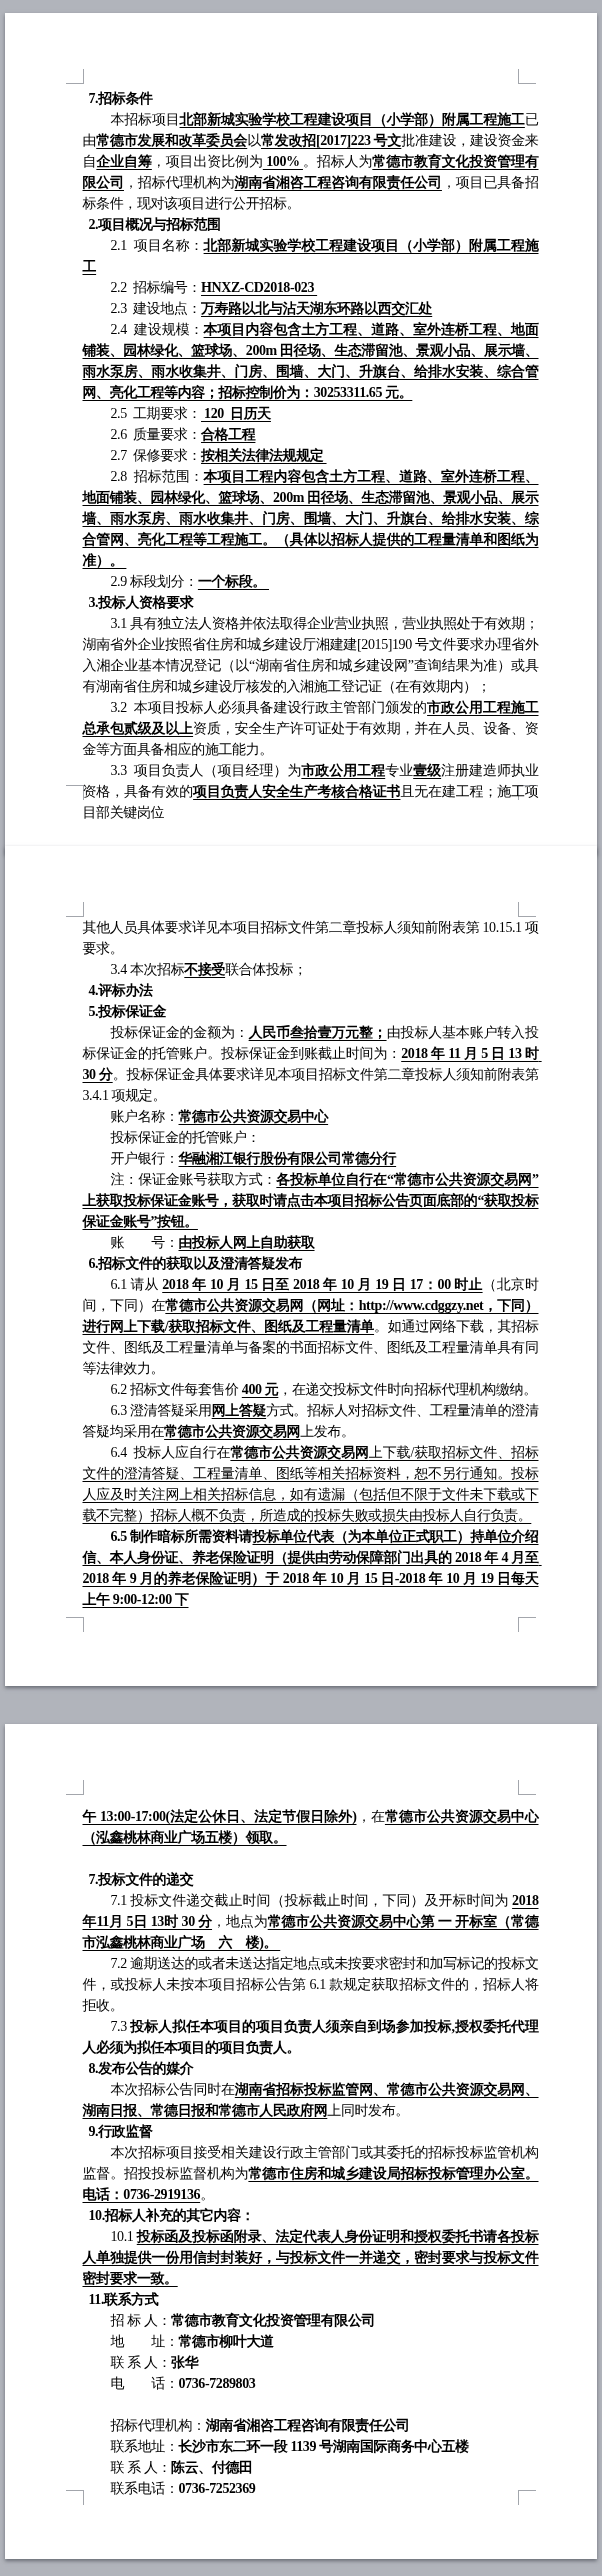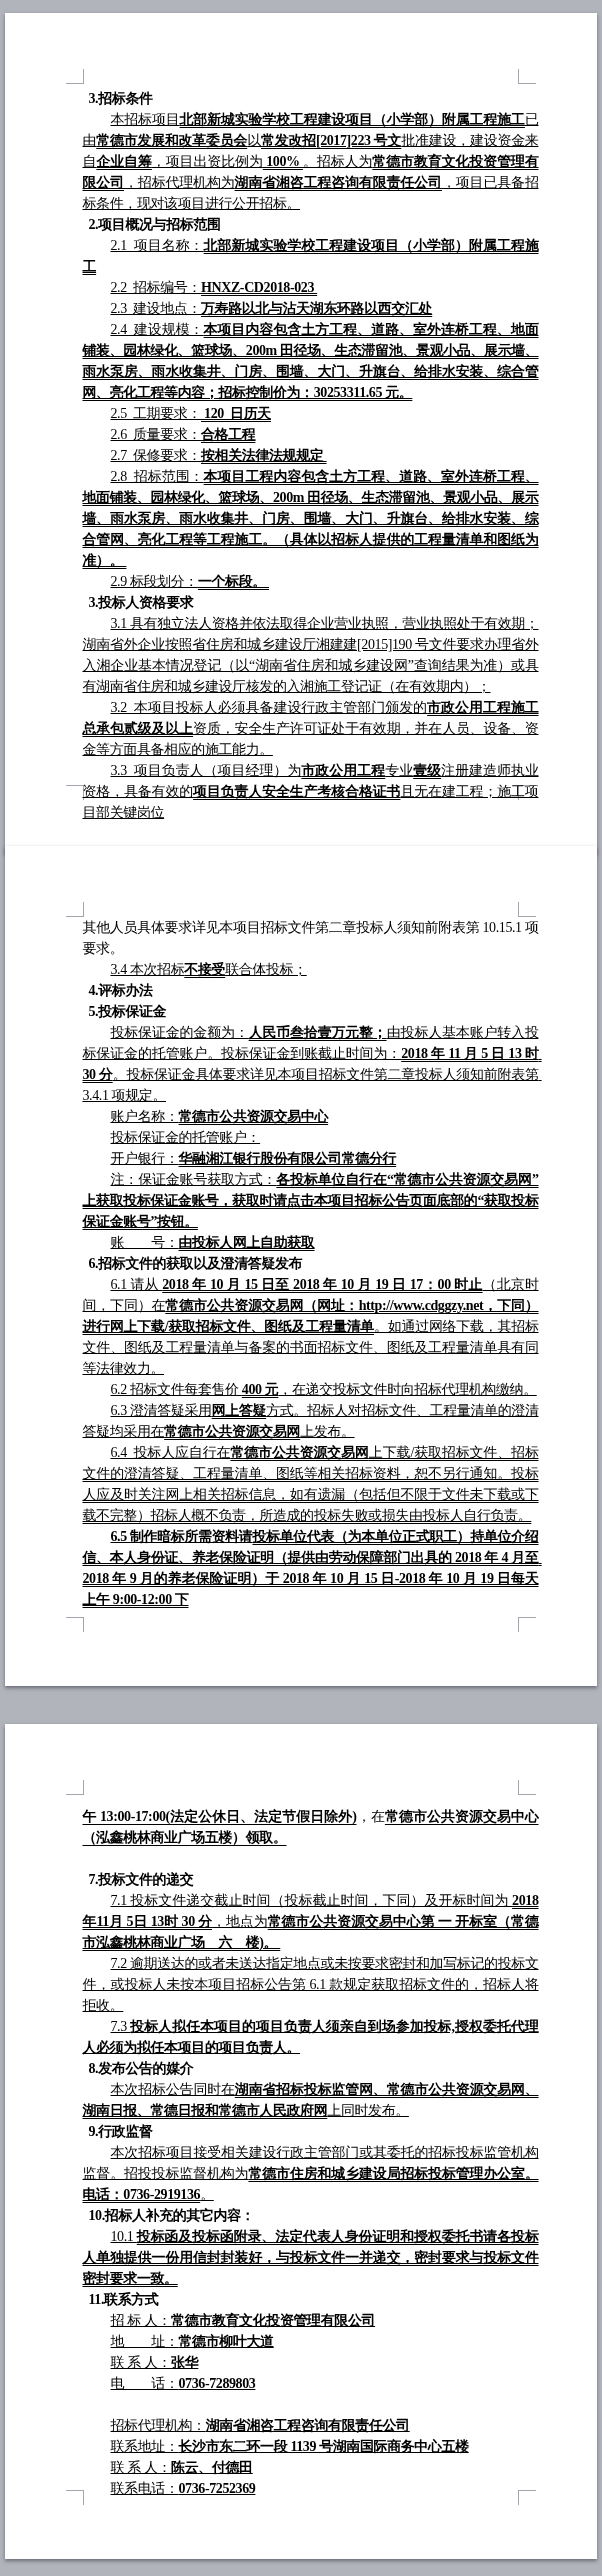--- a/index.html
+++ b/index.html
@@ -26,35 +26,35 @@
   .content{
     position:absolute;left:78px;width:456px;
     color:var(--text,#000);
     font-size:14px;line-height:21px;letter-spacing:-0.4px;
   }
   .page-1 .content{top:75px;}
   .page-2 .content{top:71px;}
   .page-3 .content{top:82px;}
   .blk{white-space:pre-wrap;word-break:break-all;text-align:justify;}
   .blk.hd{font-weight:bold;padding-left:6px;text-align:left;}
-  .blk.ind{text-indent:28px;text-decoration:underline;}
+  .blk.ind{text-indent:28px;}
   .blk.bl{min-height:21px;}
   .rb{font-weight:bold;}
   .ru{text-decoration:underline;text-decoration-thickness:1.1px;text-underline-offset:3px;}
 </style>
 </head>
 <body>
 
 <section class="page page-1">
   <div class="mark tl"></div>
   <div class="mark tr"></div>
   <div class="mark bl"></div>
   <div class="mark br"></div>
   <div class="content">
-      <div class="blk hd"><span>3.招标条件</span></div>
+      <div class="blk hd"><span>7.招标条件</span></div>
       <div class="blk pg ind"><span>本招标项目</span><span class="rb ru">北部新城实验学校工程建设项目（小学部）附属工程施工</span><span>已由</span><span class="rb ru">常德市发展和改革委员会</span><span>以</span><span class="rb ru">常发改招[2017]223 号文</span><span>批准建设，建设资金来自</span><span class="rb ru">企业自筹</span><span>，项目出资比例为</span><span class="rb ru"> 100% </span><span>。招标人为</span><span class="rb ru">常德市教育文化投资管理有限公司</span><span>，招标代理机构为</span><span class="rb ru">湖南省湘咨工程咨询有限责任公司</span><span>，项目已具备招标条件，现对该项目进行公开招标。</span></div>
       <div class="blk hd"><span>2.项目概况与招标范围</span></div>
       <div class="blk pg ind"><span>2.1  项目名称：</span><span class="rb ru">北部新城实验学校工程建设项目（小学部）附属工程施工</span></div>
       <div class="blk pg ind"><span>2.2  招标编号：</span><span class="rb ru">HNXZ-CD2018-023 </span></div>
       <div class="blk pg ind"><span>2.3  建设地点：</span><span class="rb ru">万寿路以北与沾天湖东环路以西交汇处</span></div>
       <div class="blk pg ind"><span>2.4  建设规模：</span><span class="rb ru">本项目内容包含土方工程、道路、室外连桥工程、地面铺装、园林绿化、篮球场、200m 田径场、生态滞留池、景观小品、展示墙、雨水泵房、雨水收集井、门房、围墙、大门、升旗台、给排水安装、综合管网、亮化工程等内容；招标控制价为：30253311.65 元。</span></div>
       <div class="blk pg ind"><span>2.5  工期要求：</span><span class="rb ru"> 120  日历天</span></div>
       <div class="blk pg ind"><span>2.6  质量要求：</span><span class="rb ru">合格工程</span></div>
       <div class="blk pg ind"><span>2.7  保修要求：</span><span class="rb ru">按相关法律法规规定 </span></div>
       <div class="blk pg ind"><span>2.8  招标范围：</span><span class="rb ru">本项目工程内容包含土方工程、道路、室外连桥工程、地面铺装、园林绿化、篮球场、200m 田径场、生态滞留池、景观小品、展示墙、雨水泵房、雨水收集井、门房、围墙、大门、升旗台、给排水安装、综合管网、亮化工程等工程施工。（具体以招标人提供的工程量清单和图纸为准）。 </span></div>

